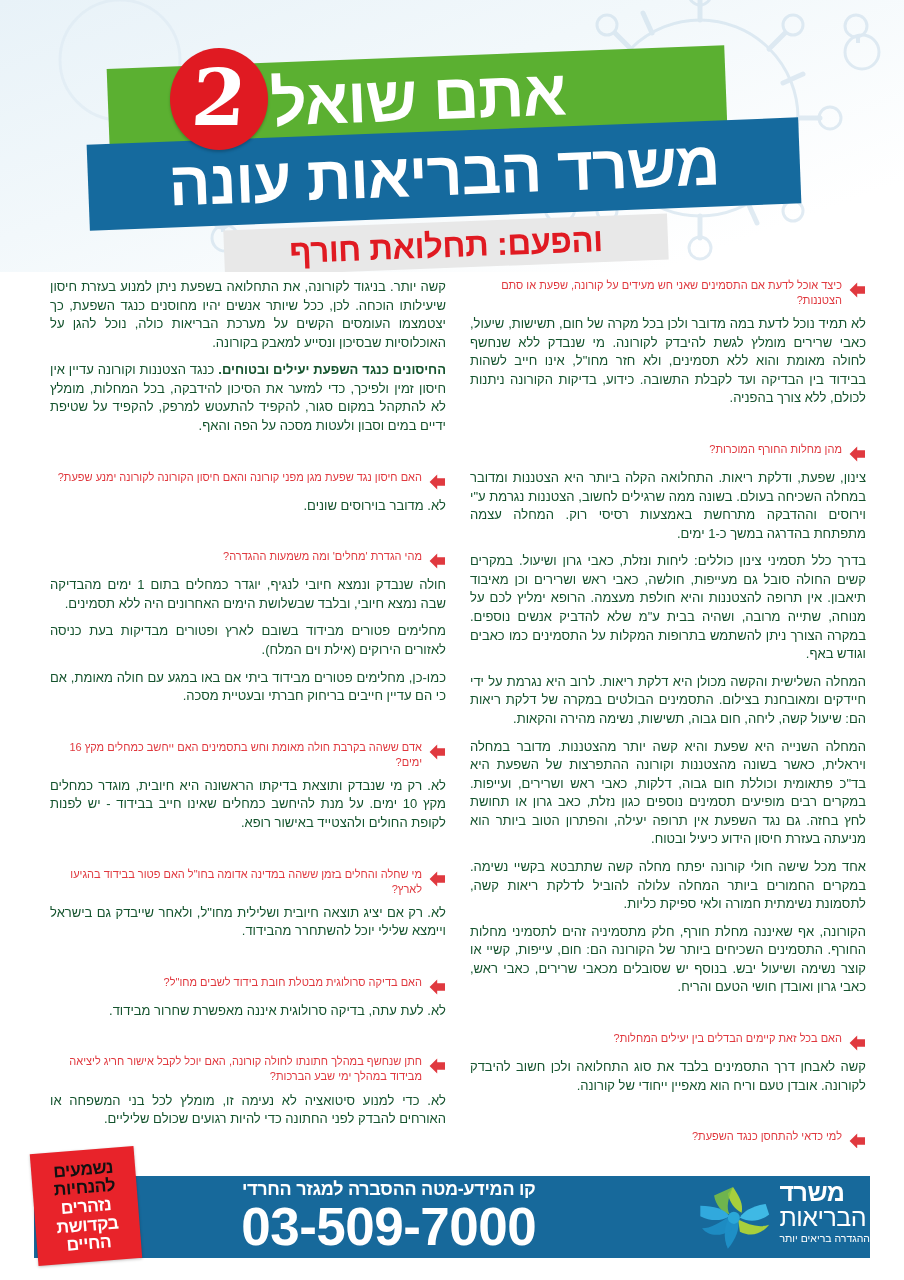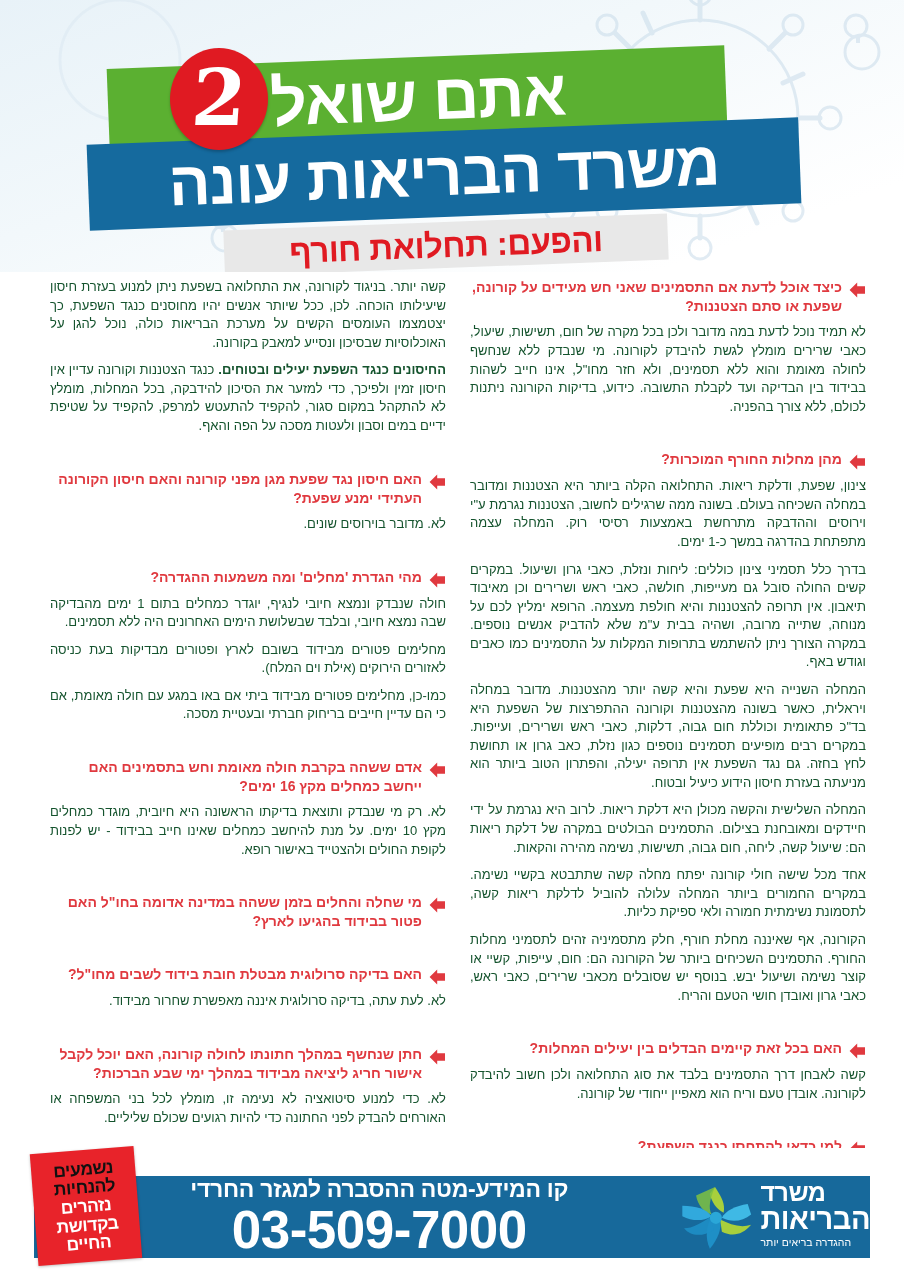--- a/index.html
+++ b/index.html
@@ -172,22 +172,22 @@
 
   .arrow-icon {
     flex: 0 0 auto;
     width: 17px;
     height: 16px;
     margin-top: 4px;
   }
 
   .q-text {
     color: #e0393f;
-    font-size: 14px;
-    font-weight: bold;
+    font-size: 11px;
+    font-weight: normal;
     line-height: 1.37;
     text-align: right;
     flex: 1 1 auto;
   }
 
   .a {
     color: #14532d;
     font-size: 13px;
     line-height: 1.43;
     text-align: justify;
@@ -222,21 +222,21 @@
   }
 
   .hotline {
     flex: 1 1 auto;
     padding-right: 40px;
     text-align: center;
     color: #ffffff;
     padding-left: 120px;
   }
   .hotline .hl-label {
-    font-size: 23px;
+    font-size: 18px;
     font-weight: bold;
     line-height: 1.1;
     letter-spacing: -.3px;
   }
   .hotline .hl-number {
     font-size: 53px;
     font-weight: bold;
     line-height: 1.02;
     letter-spacing: -.5px;
     direction: ltr;
@@ -251,21 +251,21 @@
     gap: 0;
     padding-left: 24px;
   }
   .moh-mark { width: 92px; height: 74px; flex: 0 0 auto; }
   .moh-words {
     text-align: left;
     color: #ffffff;
     line-height: 1;
   }
   .moh-words .w1 { font-size: 25px; font-weight: bold; letter-spacing: -.5px; }
-  .moh-words .w2 { font-size: 29px; font-weight: bold; letter-spacing: -.5px; }
+  .moh-words .w2 { font-size: 25px; font-weight: normal; letter-spacing: -.5px; }
   .moh-words .w3 { font-size: 10.5px; margin-top: 3px; }
 
   
   .slogan-badge {
     position: absolute;
     bottom: 18px;
     left: 34px;
     width: 104px;
     height: 112px;
     background: #e8232a;
@@ -378,22 +378,22 @@
         <div class="spacer-md"></div>
         <div class="qa">
           <div class="q">
             <svg class="arrow-icon" viewBox="0 0 17 16">
               <path d="M16 4.2 H8.2 V0.6 L0.6 8 L8.2 15.4 V11.8 H16 Z" fill="#e0393f"></path>
             </svg>
             <div class="q-text">מהן מחלות החורף המוכרות?</div>
           </div>
           <p class="a">צינון, שפעת, ודלקת ריאות. התחלואה הקלה ביותר היא הצטננות ומדובר במחלה השכיחה בעולם. בשונה ממה שרגילים לחשוב, הצטננות נגרמת ע"י וירוסים וההדבקה מתרחשת באמצעות רסיסי רוק. המחלה עצמה מתפתחת בהדרגה במשך כ-1 ימים.</p>
           <p class="a">בדרך כלל תסמיני צינון כוללים: ליחות ונזלת, כאבי גרון ושיעול. במקרים קשים החולה סובל גם מעייפות, חולשה, כאבי ראש ושרירים וכן מאיבוד תיאבון. אין תרופה להצטננות והיא חולפת מעצמה. הרופא ימליץ לכם על מנוחה, שתייה מרובה, ושהיה בבית ע"מ שלא להדביק אנשים נוספים. במקרה הצורך ניתן להשתמש בתרופות המקלות על התסמינים כמו כאבים וגודש באף.</p>
+          <p class="a">המחלה השלישית והקשה מכולן היא דלקת ריאות. לרוב היא נגרמת על ידי חיידקים ומאובחנת בצילום. התסמינים הבולטים במקרה של דלקת ריאות הם: שיעול קשה, ליחה, חום גבוה, תשישות, נשימה מהירה והקאות.</p>
           <p class="a">המחלה השנייה היא שפעת והיא קשה יותר מהצטננות. מדובר במחלה ויראלית, כאשר בשונה מהצטננות וקורונה ההתפרצות של השפעת היא בד"כ פתאומית וכוללת חום גבוה, דלקות, כאבי ראש ושרירים, ועייפות. במקרים רבים מופיעים תסמינים נוספים כגון נזלת, כאב גרון או תחושת לחץ בחזה. גם נגד השפעת אין תרופה יעילה, והפתרון הטוב ביותר הוא מניעתה בעזרת חיסון הידוע כיעיל ובטוח.</p>
-          <p class="a">המחלה השלישית והקשה מכולן היא דלקת ריאות. לרוב היא נגרמת על ידי חיידקים ומאובחנת בצילום. התסמינים הבולטים במקרה של דלקת ריאות הם: שיעול קשה, ליחה, חום גבוה, תשישות, נשימה מהירה והקאות.</p>
           <p class="a">אחד מכל שישה חולי קורונה יפתח מחלה קשה שתתבטא בקשיי נשימה. במקרים החמורים ביותר המחלה עלולה להוביל לדלקת ריאות קשה, לתסמונת נשימתית חמורה ולאי ספיקת כליות.</p>
           <p class="a">הקורונה, אף שאיננה מחלת חורף, חלק מתסמיניה זהים לתסמיני מחלות החורף. התסמינים השכיחים ביותר של הקורונה הם: חום, עייפות, קשיי או קוצר נשימה ושיעול יבש. בנוסף יש שסובלים מכאבי שרירים, כאבי ראש, כאבי גרון ואובדן חושי הטעם והריח.</p>
         </div>
         <div class="spacer-md"></div>
         <div class="qa">
           <div class="q">
             <svg class="arrow-icon" viewBox="0 0 17 16">
               <path d="M16 4.2 H8.2 V0.6 L0.6 8 L8.2 15.4 V11.8 H16 Z" fill="#e0393f"></path>
             </svg>
             <div class="q-text">האם בכל זאת קיימים הבדלים בין יעילים המחלות?</div>
@@ -415,21 +415,21 @@
         <div class="qa">
           <p class="a">קשה יותר. בניגוד לקורונה, את התחלואה בשפעת ניתן למנוע בעזרת חיסון שיעילותו הוכחה. לכן, ככל שיותר אנשים יהיו מחוסנים כנגד השפעת, כך יצטמצמו העומסים הקשים על מערכת הבריאות כולה, נוכל להגן על האוכלוסיות שבסיכון ונסייע למאבק בקורונה.</p>
           <p class="a"><b>החיסונים כנגד השפעת יעילים ובטוחים.</b> כנגד הצטננות וקורונה עדיין אין חיסון זמין ולפיכך, כדי למזער את הסיכון להידבקה, בכל המחלות, מומלץ לא להתקהל במקום סגור, להקפיד להתעטש למרפק, להקפיד על שטיפת ידיים במים וסבון ולעטות מסכה על הפה והאף.</p>
         </div>
         <div class="spacer-md"></div>
         <div class="qa">
           <div class="q">
             <svg class="arrow-icon" viewBox="0 0 17 16">
               <path d="M16 4.2 H8.2 V0.6 L0.6 8 L8.2 15.4 V11.8 H16 Z" fill="#e0393f"></path>
             </svg>
-            <div class="q-text">האם חיסון נגד שפעת מגן מפני קורונה והאם חיסון הקורונה העתידי ימנע שפעת?</div>
+            <div class="q-text">האם חיסון נגד שפעת מגן מפני קורונה והאם חיסון הקורונה לקורונה ימנע שפעת?</div>
           </div>
           <p class="a">לא. מדובר בוירוסים שונים.</p>
         </div>
         <div class="spacer-md"></div>
         <div class="qa">
           <div class="q">
             <svg class="arrow-icon" viewBox="0 0 17 16">
               <path d="M16 4.2 H8.2 V0.6 L0.6 8 L8.2 15.4 V11.8 H16 Z" fill="#e0393f"></path>
             </svg>
             <div class="q-text">מהי הגדרת 'מחלים' ומה משמעות ההגדרה?</div>
@@ -449,20 +449,21 @@
           <p class="a">לא. רק מי שנבדק ותוצאת בדיקתו הראשונה היא חיובית, מוגדר כמחלים מקץ 10 ימים. על מנת להיחשב כמחלים שאינו חייב בבידוד - יש לפנות לקופת החולים ולהצטייד באישור רופא.</p>
         </div>
         <div class="spacer-md"></div>
         <div class="qa">
           <div class="q">
             <svg class="arrow-icon" viewBox="0 0 17 16">
               <path d="M16 4.2 H8.2 V0.6 L0.6 8 L8.2 15.4 V11.8 H16 Z" fill="#e0393f"></path>
             </svg>
             <div class="q-text">מי שחלה והחלים בזמן ששהה במדינה אדומה בחו"ל האם פטור בבידוד בהגיעו לארץ?</div>
           </div>
+          <p class="a">לא. רק אם יציג תוצאה חיובית ושלילית מחו"ל, ולאחר שייבדק גם בישראל ויימצא שלילי יוכל להשתחרר מהבידוד.</p>
         </div>
         <div class="spacer-md"></div>
         <div class="qa">
           <div class="q">
             <svg class="arrow-icon" viewBox="0 0 17 16">
               <path d="M16 4.2 H8.2 V0.6 L0.6 8 L8.2 15.4 V11.8 H16 Z" fill="#e0393f"></path>
             </svg>
             <div class="q-text">האם בדיקה סרולוגית מבטלת חובת בידוד לשבים מחו"ל?</div>
           </div>
           <p class="a">לא. לעת עתה, בדיקה סרולוגית איננה מאפשרת שחרור מבידוד.</p>

